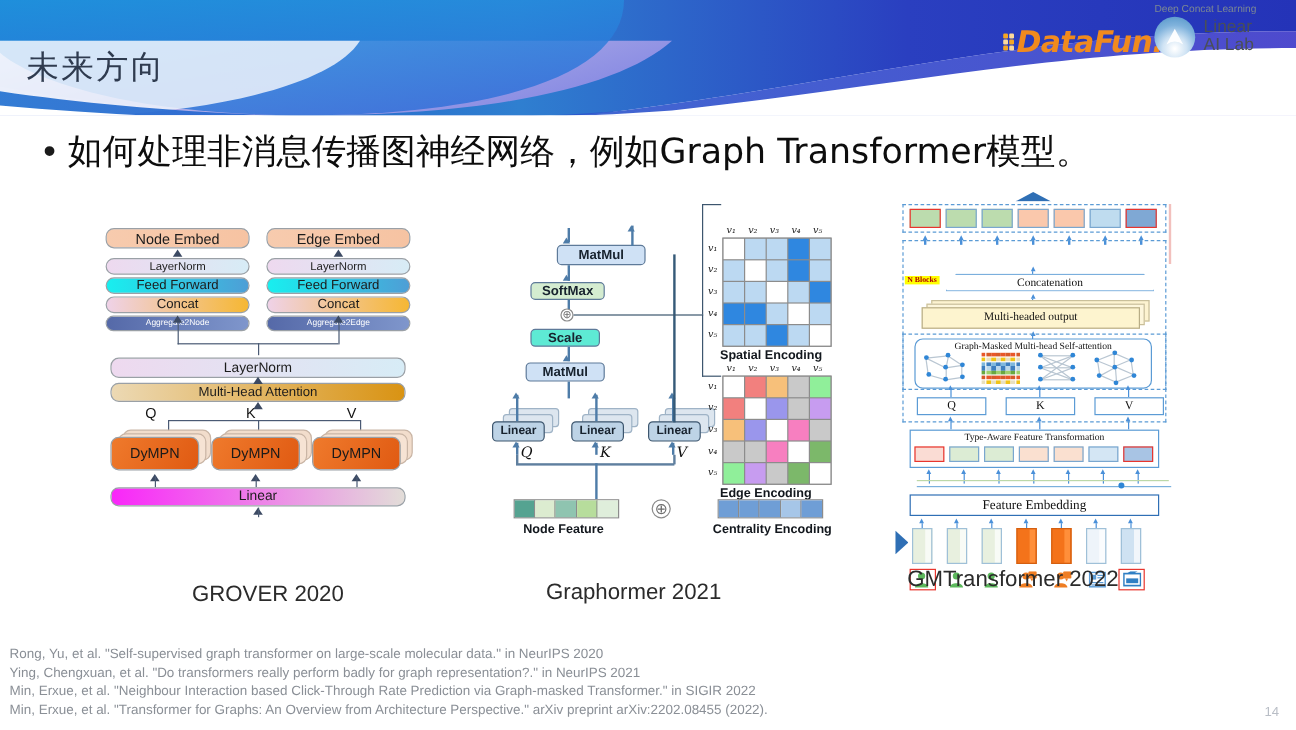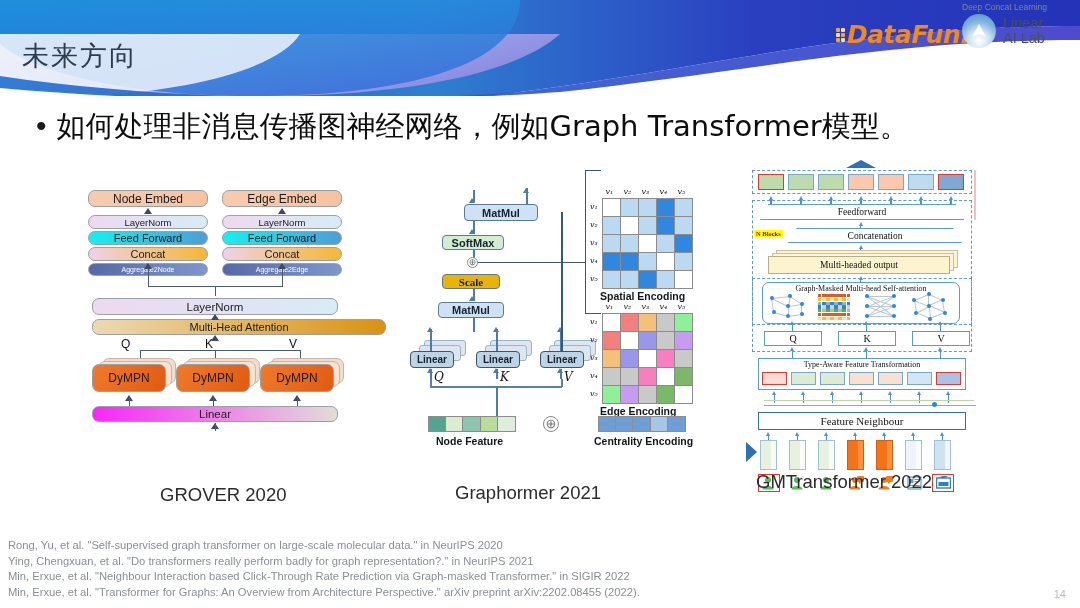--- a/index.html
+++ b/index.html
@@ -63,21 +63,21 @@
               border-right:4px solid transparent; border-bottom:6px solid #3c4a63; }
   .vline { position:absolute; background:#4a5a74; width:1.3px; }
   .hline { position:absolute; background:#4a5a74; height:1.3px; }
 
   
   .gf-box { border:1px solid #5e7a99; border-radius:4px; display:flex; align-items:center;
             justify-content:center; font-size:11px; font-weight:bold; color:#17222e;
             font-family:"Liberation Sans", sans-serif; }
   .gf-matmul  { background:#cfe1f5; }
   .gf-softmax { background:#d4ecd0; }
-  .gf-scale   { background:#eab308;font-family:Liberation Serif, serif; }
+  .gf-scale   { background:#5eead4; }
   .gf-linear  { background:#bdd3e6; border:1.4px solid #3d566e; font-size:10px; }
   .gf-stack   { background:#dde6ef; border:1px solid #9fb3c6; border-radius:3px; }
   .gf-aline { position:absolute; background:#6f8aa8; }
   .gf-arrow { position:absolute; width:0;height:0;border-left:3.5px solid transparent;
               border-right:3.5px solid transparent; border-bottom:5px solid #4e7ca8; }
   .plus { position:absolute; border:1.4px solid #8a8a8a; border-radius:50%;
           display:flex;align-items:center;justify-content:center; color:#6e6e6e;
           background:#fff; font-family:"Liberation Sans", sans-serif; }
 
   .mat { position:absolute; display:grid; border:1px solid #8c8c8c; background:#8c8c8c; gap:1px; }
@@ -187,21 +187,21 @@
     <div class="arrow-up" style="left:190px;top:18px;"></div>
     <div class="gbox g-layernorm" style="position:absolute;left:134px;top:25px;width:120px;height:14px;font-size:9.5px;">LayerNorm</div>
     <div class="gbox g-feedfwd" style="position:absolute;left:134px;top:41px;width:120px;height:14px;font-size:11px;">Feed Forward</div>
     <div class="gbox g-concat" style="position:absolute;left:134px;top:57px;width:120px;height:14px;font-size:11px;">Concat</div>
     <div class="gbox g-agg" style="position:absolute;left:134px;top:73px;width:120px;height:13px;font-size:7px;">Aggregate2Edge</div>
     <div class="vline" style="left:194px;top:75px;height:22px;"></div>
     <div class="arrow-up" style="left:190px;top:73px;"></div>
     <div class="hline" style="left:60px;top:96px;width:134px;"></div>
     <div class="vline" style="left:127px;top:96px;height:10px;"></div>
     <div class="gbox g-layernorm" style="position:absolute;left:4px;top:108px;width:246px;height:17px;font-size:11.5px;">LayerNorm</div>
-    <div class="gbox g-mha" style="position:absolute;left:4px;top:129px;width:294px;height:16px;font-size:11px;">Multi-Head Attention</div>
+    <div class="gbox g-mha" style="position:absolute;left:4px;top:129px;width:246px;height:16px;font-size:11px;">Multi-Head Attention</div>
     <div class="arrow-up" style="left:123px;top:124px;"></div>
     <div style="position:absolute;left:33px;top:147px;font-size:12px;color:#111;font-family:&quot;Liberation Sans&quot;,sans-serif;">Q</div>
     <div style="position:absolute;left:117px;top:147px;font-size:12px;color:#111;font-family:&quot;Liberation Sans&quot;,sans-serif;">K</div>
     <div style="position:absolute;left:201px;top:147px;font-size:12px;color:#111;font-family:&quot;Liberation Sans&quot;,sans-serif;">V</div>
     <div class="hline" style="left:52px;top:160px;width:160px;"></div>
     <div class="vline" style="left:52px;top:160px;height:10px;"></div>
     <div class="vline" style="left:212px;top:160px;height:10px;"></div>
     <div class="arrow-up" style="left:123px;top:145px;"></div>
     <div class="vline" style="left:127px;top:160px;height:10px;"></div>
     <div class="gbox" style="position:absolute;left:14px;top:168px;width:74px;height:26px;background:#f2ddcc;border-color:#c9b5a5;"></div>
@@ -400,23 +400,20 @@
     <div class="gm-line" style="left:144.4px;top:40px;width:1.2px;height:4px;"></div>
     <div style="position:absolute;left:162px;top:14px;width:26px;height:16px;
        background:#bfdcef;border:1px solid #7aa7cf;"></div>
     <div class="gm-arrow" style="left:172.5px;top:36px;"></div>
     <div class="gm-line" style="left:174.4px;top:40px;width:1.2px;height:4px;"></div>
     <div style="position:absolute;left:192px;top:14px;width:26px;height:16px;
        background:#7fa8d4;border:1.6px solid #e8352e;"></div>
     <div class="gm-arrow" style="left:202.5px;top:36px;"></div>
     <div class="gm-line" style="left:204.4px;top:40px;width:1.2px;height:4px;"></div>
     <div class="gm-outer" style="left:6px;top:40px;width:220px;height:125px;"></div>
-    <div style="position:absolute;left:14px;top:44px;width:204px;height:16px;border:1px solid #5b9bd5;background:#fff;
-     clip-path:polygon(4% 0,96% 0,100% 100%,0 100%);display:flex;align-items:center;justify-content:center;
-     font-size:9.5px;color:#111;font-family:&quot;Liberation Serif&quot;,serif;">Feedforward</div>
     <div class="gm-arrow" style="left:113px;top:62px;"></div>
     <div class="gm-line" style="left:114px;top:66px;width:1.2px;height:4px;"></div>
     <div class="gm-yellow" style="left:8px;top:70px;font-size:6.5px;">N Blocks</div>
     <div style="position:absolute;left:42px;top:68px;width:174px;height:15px;border:1px solid #5b9bd5;background:#fff;
      clip-path:polygon(5% 0,95% 0,100% 100%,0 100%);display:flex;align-items:center;justify-content:center;
      font-size:9.5px;color:#111;font-family:&quot;Liberation Serif&quot;,serif;">Concatenation</div>
     <div class="gm-arrow" style="left:113px;top:85px;"></div>
     <div class="gm-line" style="left:114px;top:89px;width:1.2px;height:4px;"></div>
     <div style="position:absolute;left:30px;top:90px;width:182px;height:18px;background:#fdf3d0;border:1px solid #c9bf9a;"></div>
     <div style="position:absolute;left:26px;top:93px;width:182px;height:18px;background:#fdf6dc;border:1px solid #c9bf9a;"></div>
@@ -589,21 +586,21 @@
     <div class="gm-line" style="left:173px;top:235px;width:1.2px;height:8px;"></div>
     <div style="position:absolute;left:190px;top:212px;width:25px;height:13px;background:#a8c4e4;
        border:1.4px solid #e8352e;"></div>
     <div class="gm-arrow" style="left:200px;top:231px;"></div>
     <div class="gm-line" style="left:202px;top:235px;width:1.2px;height:8px;"></div>
     <div class="gm-line" style="left:18px;top:240px;width:210px;height:1px;background:#bcd8a8;"></div>
     <div class="gm-line" style="left:18px;top:245px;width:212px;height:1.2px;background:#7ab0dd;"></div>
     <div class="gm-node" style="left:186px;top:242px;width:5px;height:5px;"></div>
     <div style="position:absolute;left:12px;top:252px;width:208px;height:18px;border:1px solid #2f6fb5;background:#fff;
      display:flex;align-items:center;justify-content:center;font-size:11px;color:#111;
-     font-family:&quot;Liberation Serif&quot;,serif;">Feature Neighbour</div>
+     font-family:&quot;Liberation Serif&quot;,serif;">Feature Embedding</div>
     <div class="gm-arrow" style="left:20px;top:272px;"></div>
     <div class="gm-line" style="left:22px;top:276px;width:1.2px;height:4px;"></div>
     <div style="position:absolute;left:14px;top:280px;width:17px;height:30px;background:#e8f0df;
        border:1px solid #9fc0d8;
        box-shadow:inset -5px 0 0 rgba(255,255,255,0.7);"></div>
     <div class="gm-arrow" style="left:49px;top:272px;"></div>
     <div class="gm-line" style="left:51px;top:276px;width:1.2px;height:4px;"></div>
     <div style="position:absolute;left:43px;top:280px;width:17px;height:30px;background:#e8f0df;
        border:1px solid #9fc0d8;
        box-shadow:inset -5px 0 0 rgba(255,255,255,0.7);"></div>

